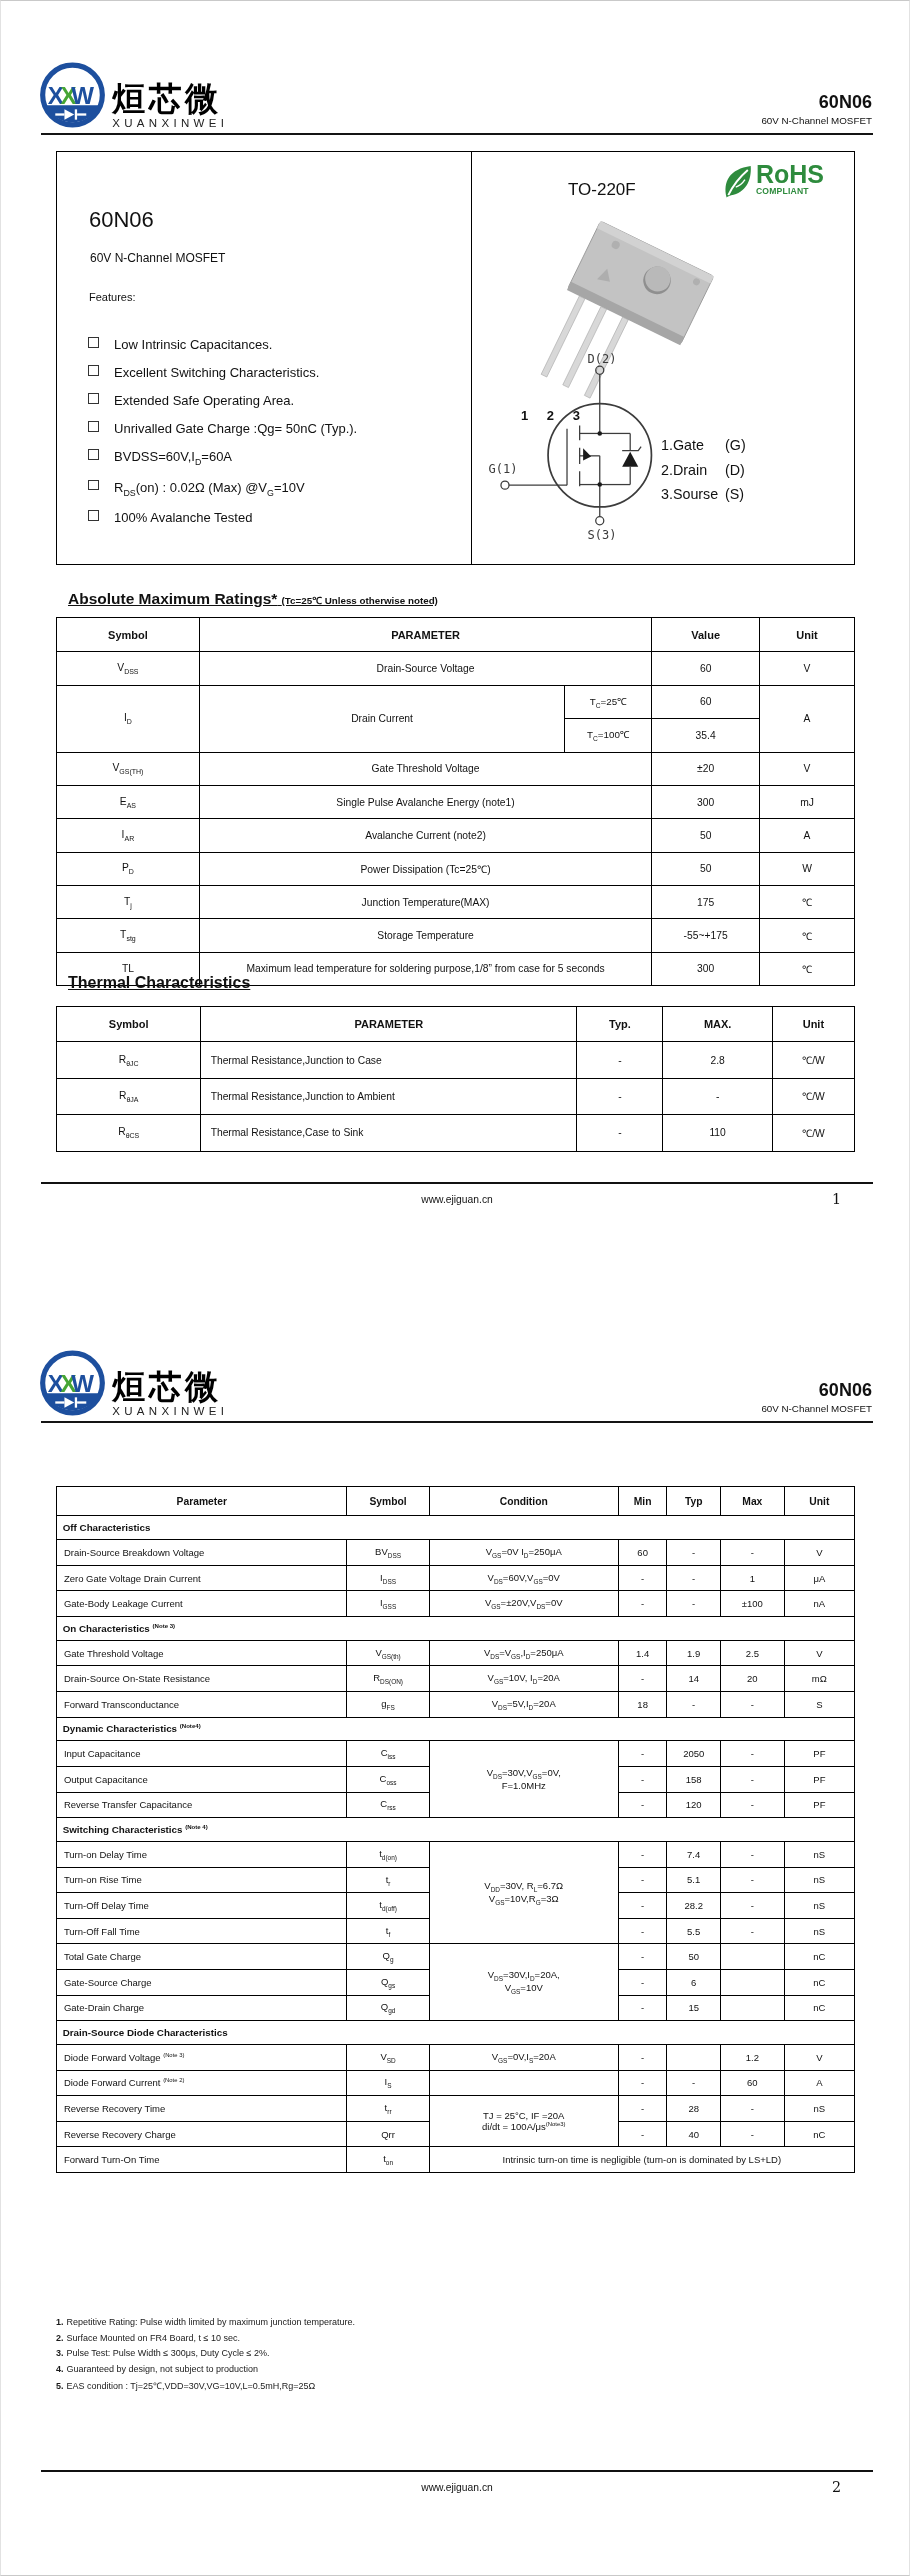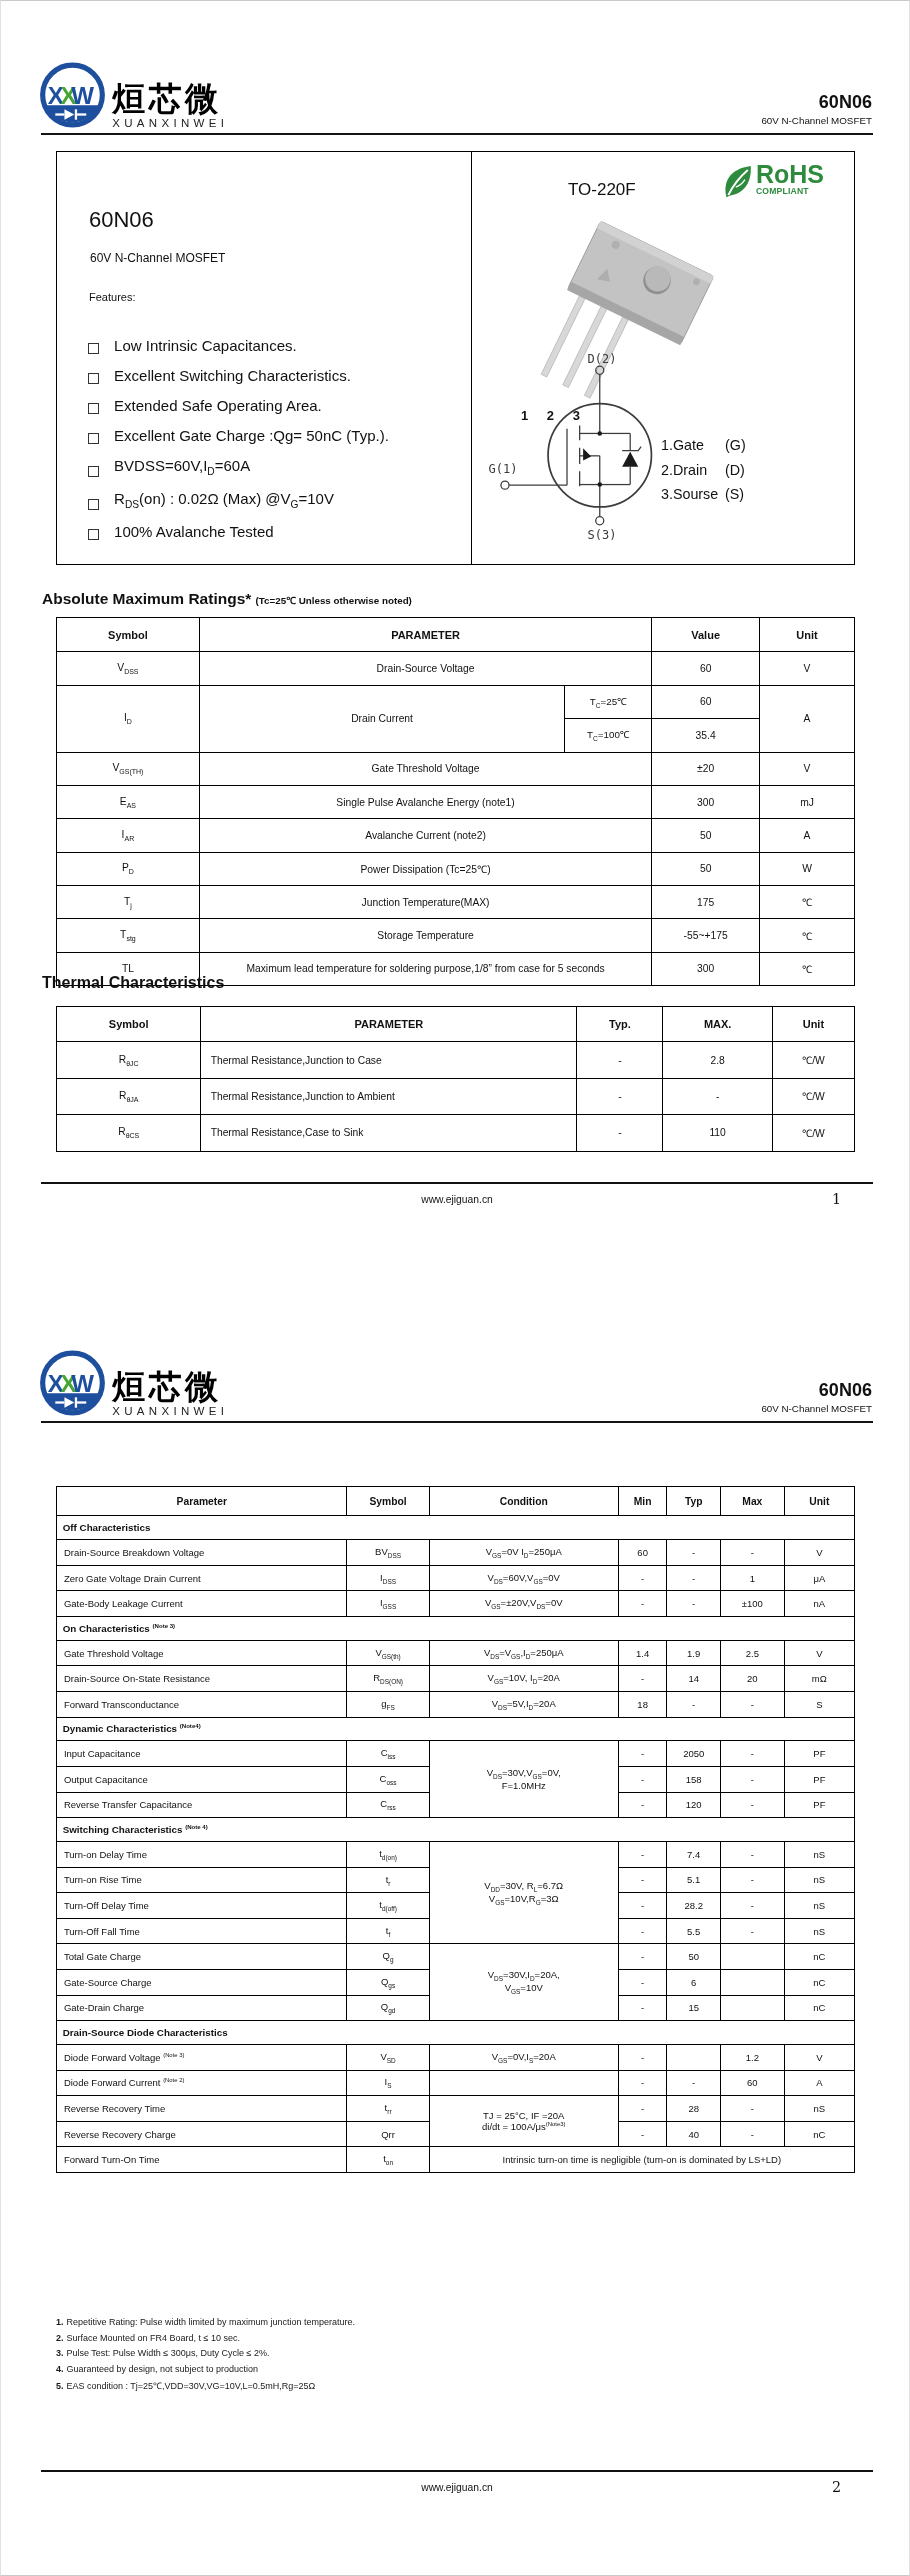--- a/index.html
+++ b/index.html
@@ -20,41 +20,41 @@
   .hdr-part{font-size:18px;font-weight:700;line-height:1;}
   .hdr-sub{font-size:9.8px;margin-top:4px;}
 
   
   .box{position:absolute;top:150px;left:55px;width:799px;height:414px;border:1.1px solid #000;box-sizing:border-box;}
   .box-left{position:absolute;left:0;top:0;width:415px;height:100%;border-right:1.1px solid #000;box-sizing:border-box;}
   .bl-part{position:absolute;left:32px;top:55px;font-size:22px;}
   .bl-sub{position:absolute;left:33px;top:99px;font-size:12px;}
   .bl-ft{position:absolute;left:32px;top:139px;font-size:11px;}
   .bl-features{position:absolute;left:31px;top:185px;width:367px;}
-  .feat{display:flex;align-items:flex-end;margin-bottom:13px;font-size:15px;}
+  .feat{display:flex;align-items:flex-start;margin-bottom:13px;font-size:13px;}
   .cb{width:8.6px;height:8.6px;border:1.1px solid #333;margin-right:15.5px;flex:none;}
   .box-right{position:absolute;left:415px;top:0;width:382px;height:412px;}
   .pkg-name{position:absolute;left:96px;top:27.5px;font-size:17px;}
   .rohs{position:absolute;right:30px;top:11.5px;display:flex;align-items:flex-start;}
   .rohs-text{margin-left:2.9px;}
   .rohs-big{font-size:25px;font-weight:800;color:#2e8b3d;line-height:0.85;letter-spacing:0;}
   .rohs-small{font-size:8.6px;font-weight:700;color:#2e8b3d;letter-spacing:0.2px;margin-top:1.7px;}
   .pkg-img{position:absolute;left:30px;top:60px;}
   .pins123{position:absolute;left:49px;top:256px;font-size:13px;font-weight:700;letter-spacing:7.5px;}
   .mos-sym{position:absolute;left:10.3px;top:201px;}
   .sym-lbl{position:absolute;font-family:"DejaVu Sans Mono",monospace;font-size:12px;color:#3a3a3a;width:46px;text-align:center;}
   .lbl-d{left:107px;top:200px;}
   .lbl-g{left:8px;top:310px;}
   .lbl-s{left:107px;top:376px;}
   .pinlist{position:absolute;left:189px;top:285px;font-size:14.3px;}
   .pin-line{display:flex;margin-bottom:8.6px;}
   .pin-nm{min-width:64px;}
 
   
-  .sec-title{position:absolute;left:41px;font-weight:700;font-size:15.5px;}
+  .sec-title{position:absolute;left:67px;font-weight:700;font-size:15.5px;text-decoration:underline;}
   .sec-title .note{font-size:9.8px;}
   #amr-title{top:589px;}
   #th-title{top:973px;font-size:16px;}
   #ec-title{top:164px;}
 
   
   table.dt{position:absolute;left:55px;width:799px;border-collapse:collapse;table-layout:fixed;}
   .dt th,.dt td{border:1.1px solid #000;padding:1.7px 4.6px;}
   .dt th{font-size:11px;}
   .dt td{text-align:center;font-size:10.3px;}
@@ -129,21 +129,21 @@
             <div class="feat">
               <span class="cb"></span>
               <span>Excellent Switching Characteristics.</span>
             </div>
             <div class="feat">
               <span class="cb"></span>
               <span>Extended Safe Operating Area.</span>
             </div>
             <div class="feat">
               <span class="cb"></span>
-              <span>Excellent Gate Charge :Qg= 50nC (Typ.).</span>
+              <span>Unrivalled Gate Charge :Qg= 50nC (Typ.).</span>
             </div>
             <div class="feat">
               <span class="cb"></span>
               <span>BVDSS=60V,I<sub>D</sub>=60A</span>
             </div>
             <div class="feat">
               <span class="cb"></span>
               <span>R<sub>DS</sub>(on) : 0.02Ω (Max) @V<sub>G</sub>=10V</span>
             </div>
             <div class="feat">

